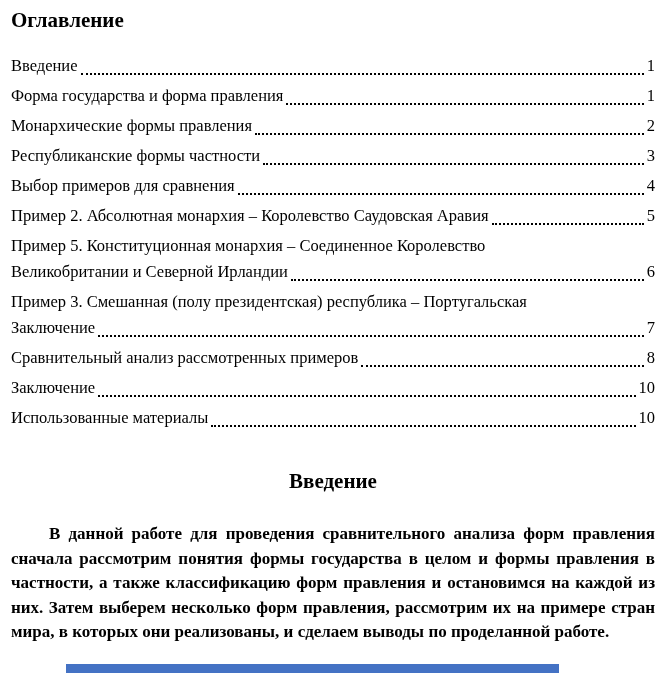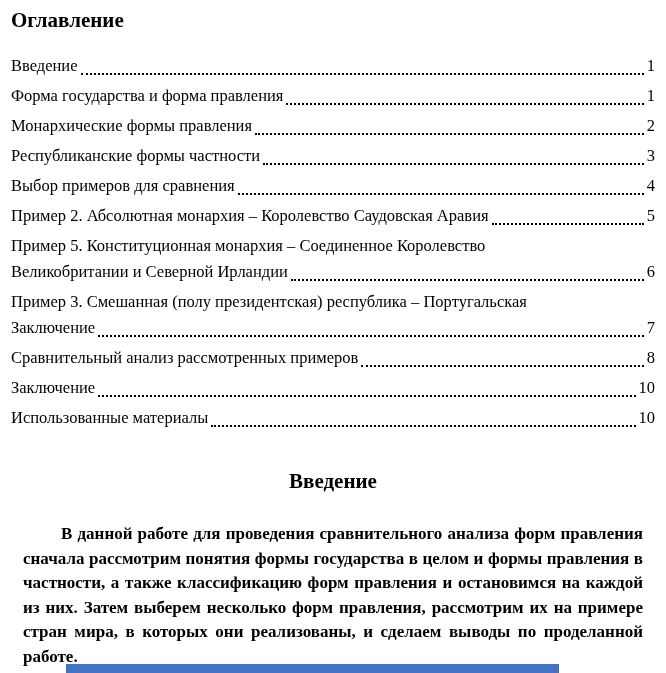--- a/index.html
+++ b/index.html
@@ -57,21 +57,21 @@
     font-size: 21px;
     font-weight: bold;
     margin: 38px 0 28px 0;
   }
   .intro {
     font-size: 17px;
     font-weight: bold;
     line-height: 24.5px;
     text-align: justify;
     text-indent: 38px;
-    margin: 12px;
+    margin: 0;
   }
   .table-top-bar {
     position: absolute;
     left: 66px;
     bottom: 0;
     width: 493px;
     height: 9px;
     background: #4472C4;
   }
 </style>

